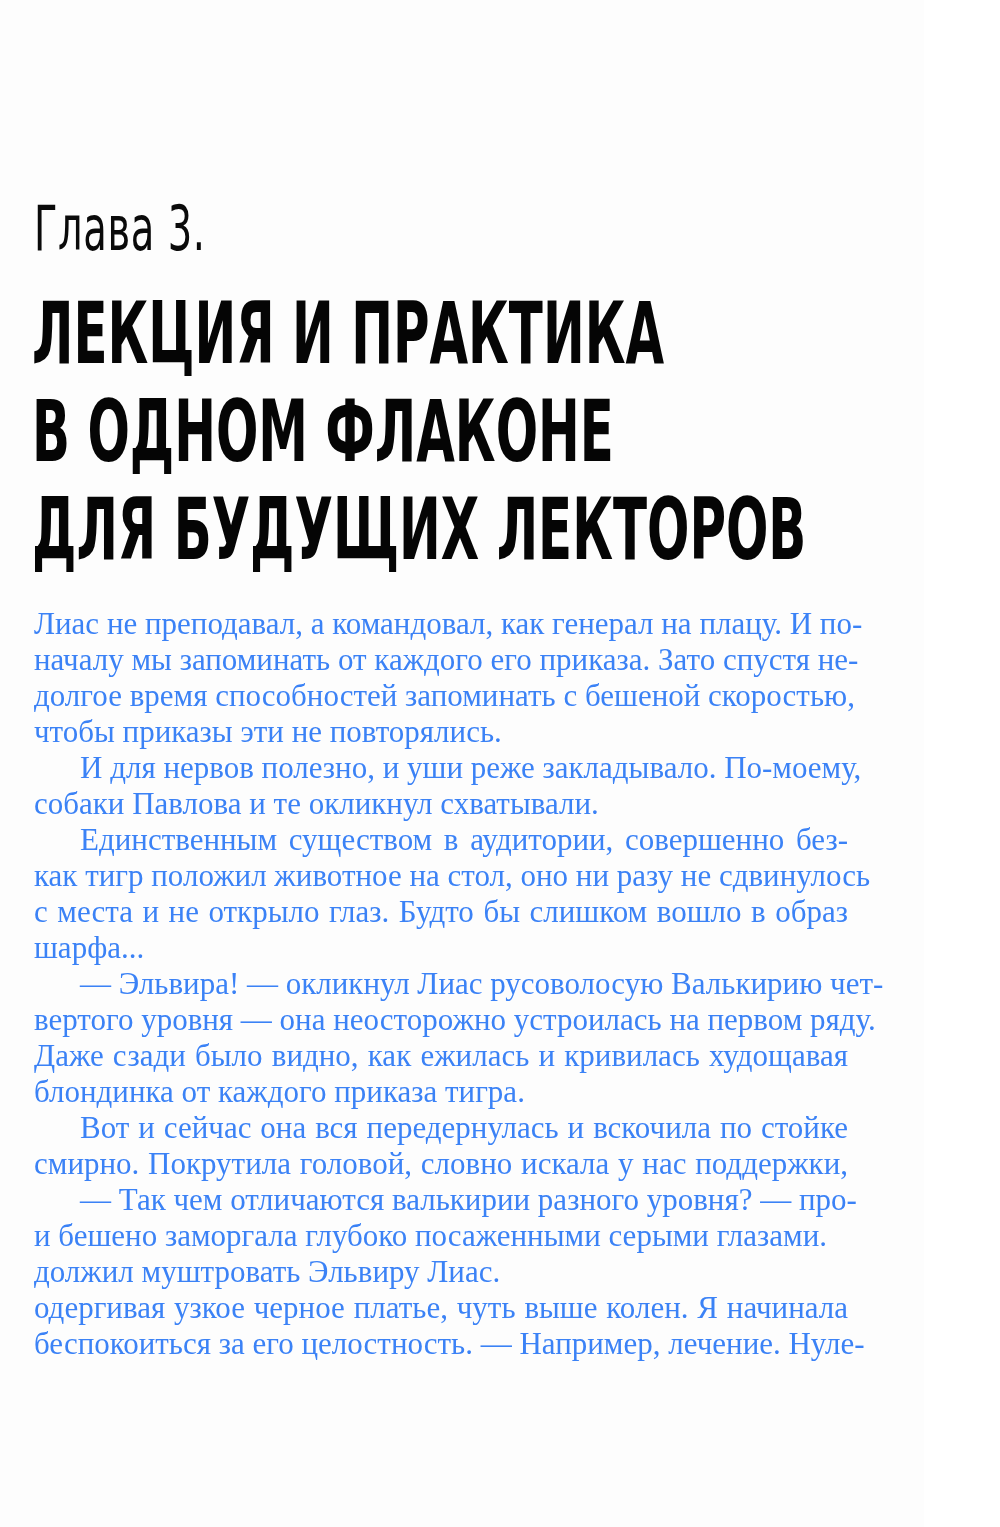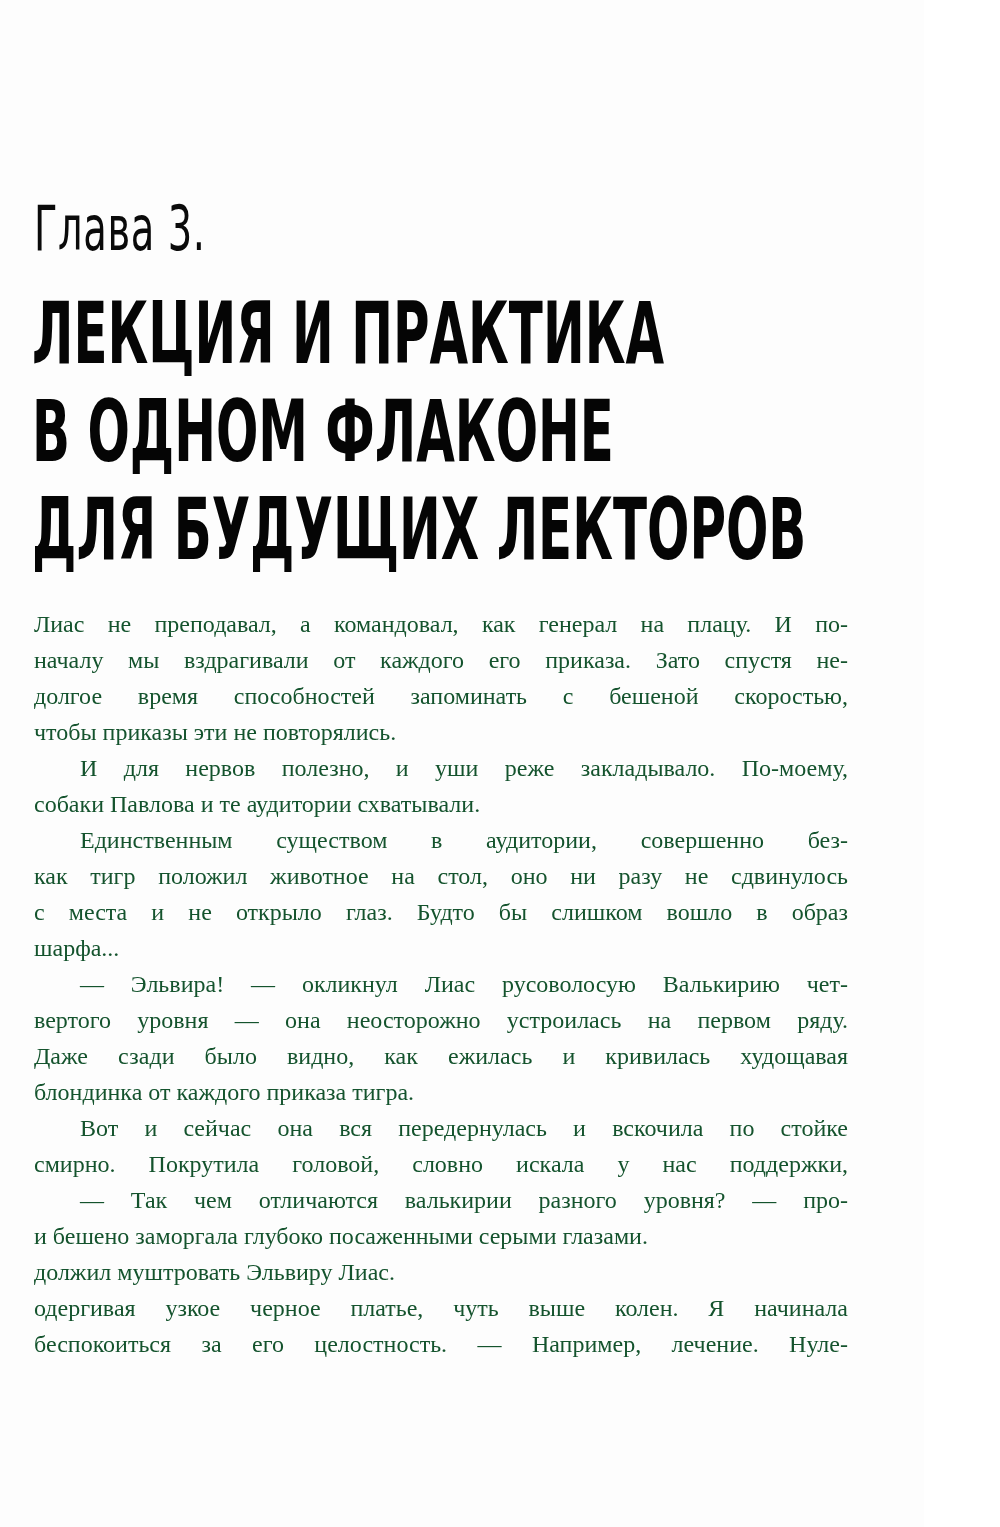--- a/index.html
+++ b/index.html
@@ -16,45 +16,45 @@
   .chapter-title {
     position: absolute; left: 32px; top: 284px;
     font-family: "DejaVu Sans", sans-serif; font-weight: bold;
     font-size: 86px; line-height: 98px; color: #050505;
     transform: scaleX(0.58); transform-origin: left top;
     white-space: nowrap; text-transform: uppercase;
   }
   .chapter-title div { height: 98px; }
   .body-text {
     position: absolute; left: 34px; top: 606px; width: 814px;
-    font-family: "Liberation Serif", serif; font-size: 24px;
-    line-height: 36px; color: #14532d;
+    font-family: "Liberation Serif", serif; font-size: 31px;
+    line-height: 36px; color: #3b82f6;
     text-align: justify;
   }
   .line { display: block; height: 36px; white-space: nowrap; text-align-last: justify; text-align: justify; }
   .line.last { text-align-last: left; }
   .line.indent { padding-left: 46px; }
 </style>
 </head>
 <body>
 
 <div class="page">
   <div class="chapter-label">Глава 3.</div>
   <div class="chapter-title">
     <div>Лекция и практика</div>
     <div>в одном флаконе</div>
     <div>для будущих лекторов</div>
   </div>
   <div class="body-text" id="body">
       <span class="line">Лиас не преподавал, а командовал, как генерал на плацу. И по-</span>
-      <span class="line">началу мы вздрагивали от каждого его приказа. Зато спустя не-</span>
+      <span class="line">началу мы запоминать от каждого его приказа. Зато спустя не-</span>
       <span class="line">долгое время способностей запоминать с бешеной скоростью,</span>
       <span class="line last">чтобы приказы эти не повторялись.</span>
       <span class="line indent">И для нервов полезно, и уши реже закладывало. По-моему,</span>
-      <span class="line last">собаки Павлова и те аудитории схватывали.</span>
+      <span class="line last">собаки Павлова и те окликнул схватывали.</span>
       <span class="line indent">Единственным существом в аудитории, совершенно без-</span>
       <span class="line">как тигр положил животное на стол, оно ни разу не сдвинулось</span>
       <span class="line">с места и не открыло глаз. Будто бы слишком вошло в образ</span>
       <span class="line last">шарфа...</span>
       <span class="line indent">— Эльвира! — окликнул Лиас русоволосую Валькирию чет-</span>
       <span class="line">вертого уровня — она неосторожно устроилась на первом ряду.</span>
       <span class="line">Даже сзади было видно, как ежилась и кривилась худощавая</span>
       <span class="line last">блондинка от каждого приказа тигра.</span>
       <span class="line indent">Вот и сейчас она вся передернулась и вскочила по стойке</span>
       <span class="line">смирно. Покрутила головой, словно искала у нас поддержки,</span>

